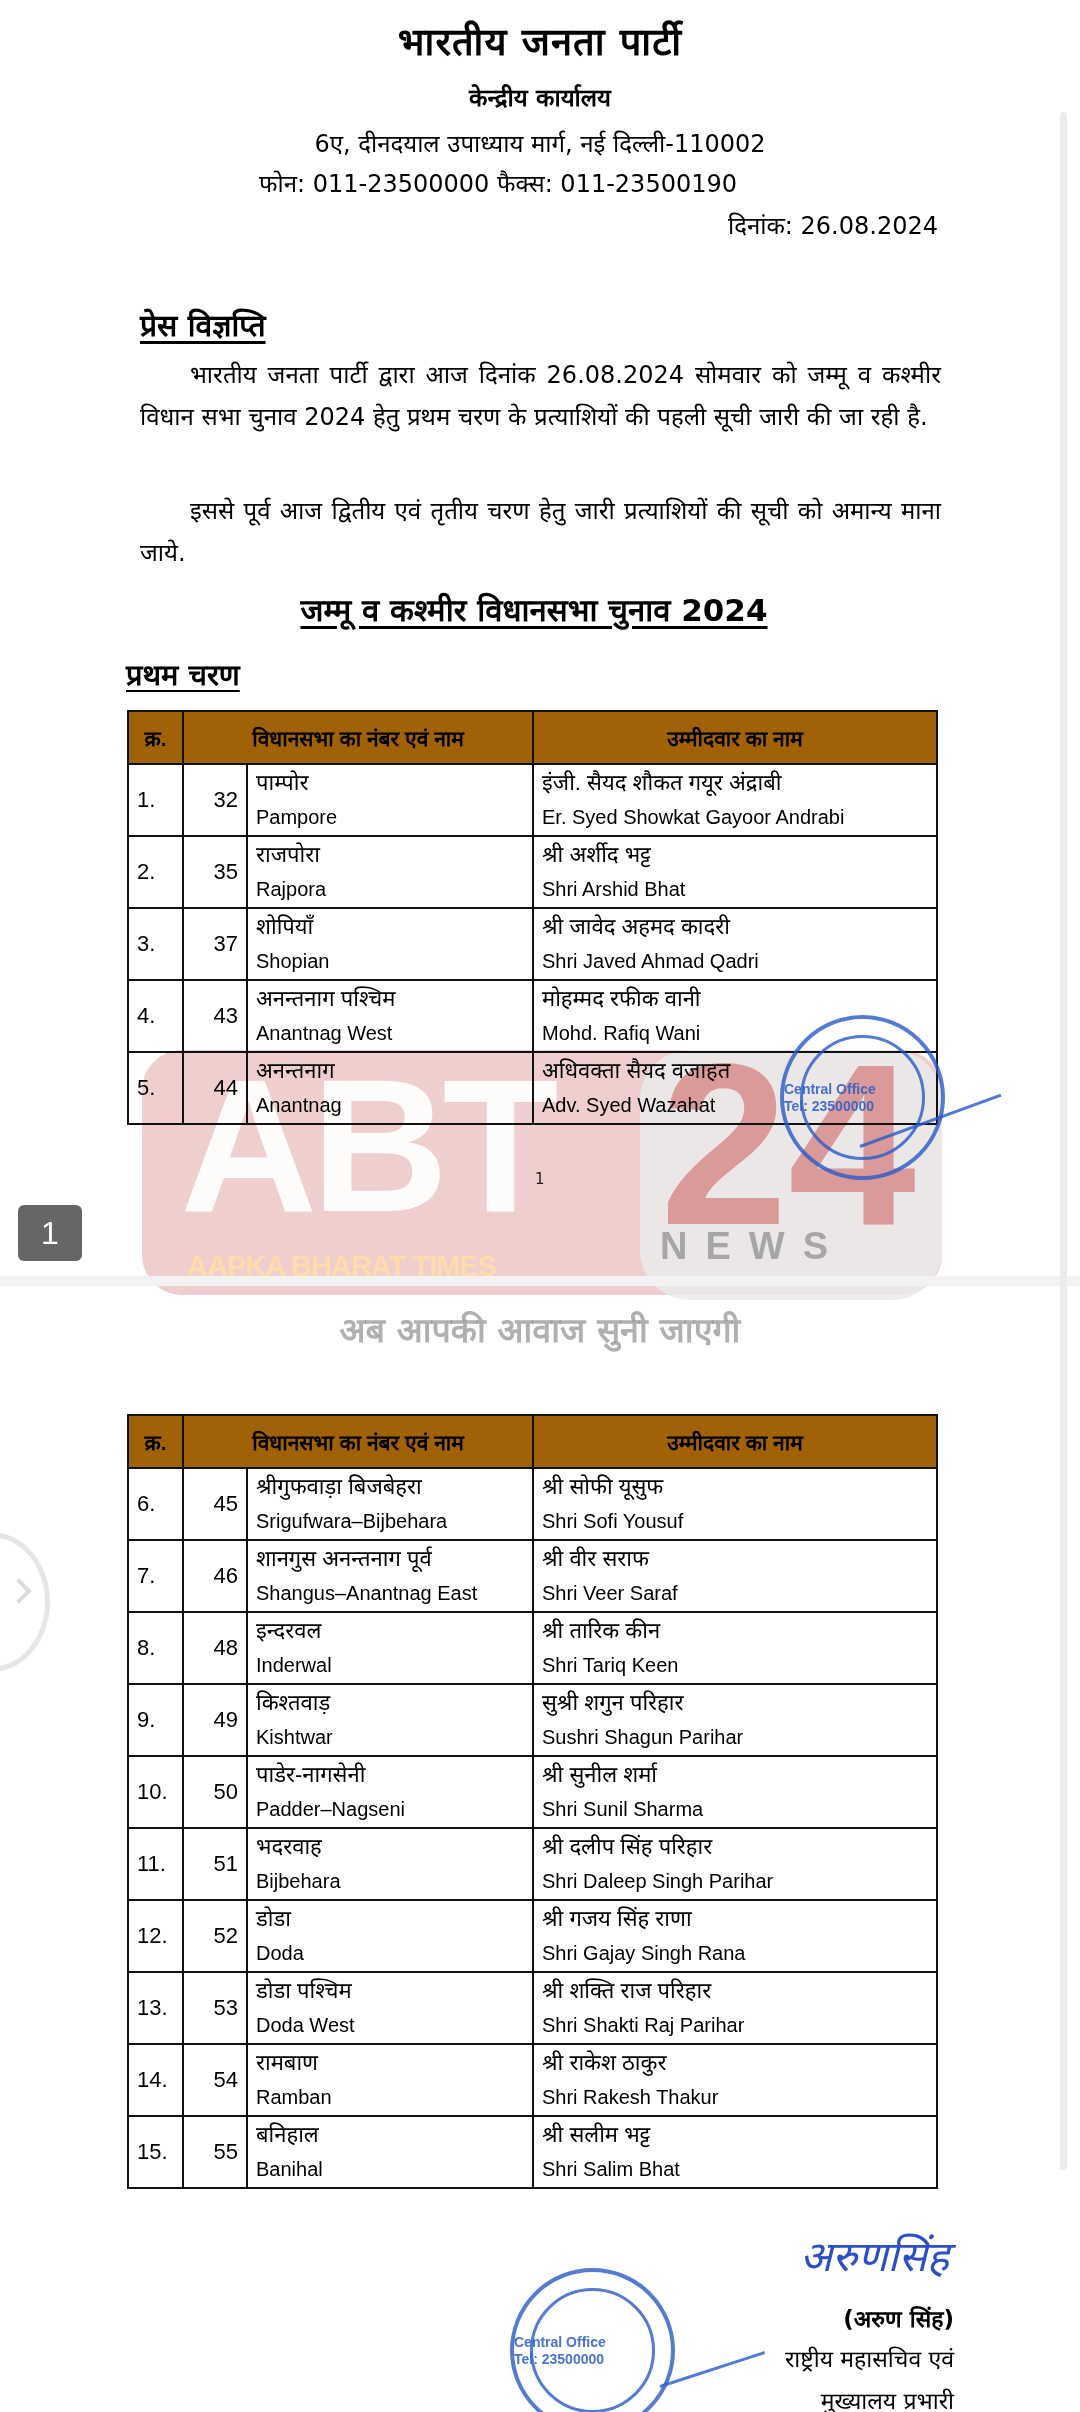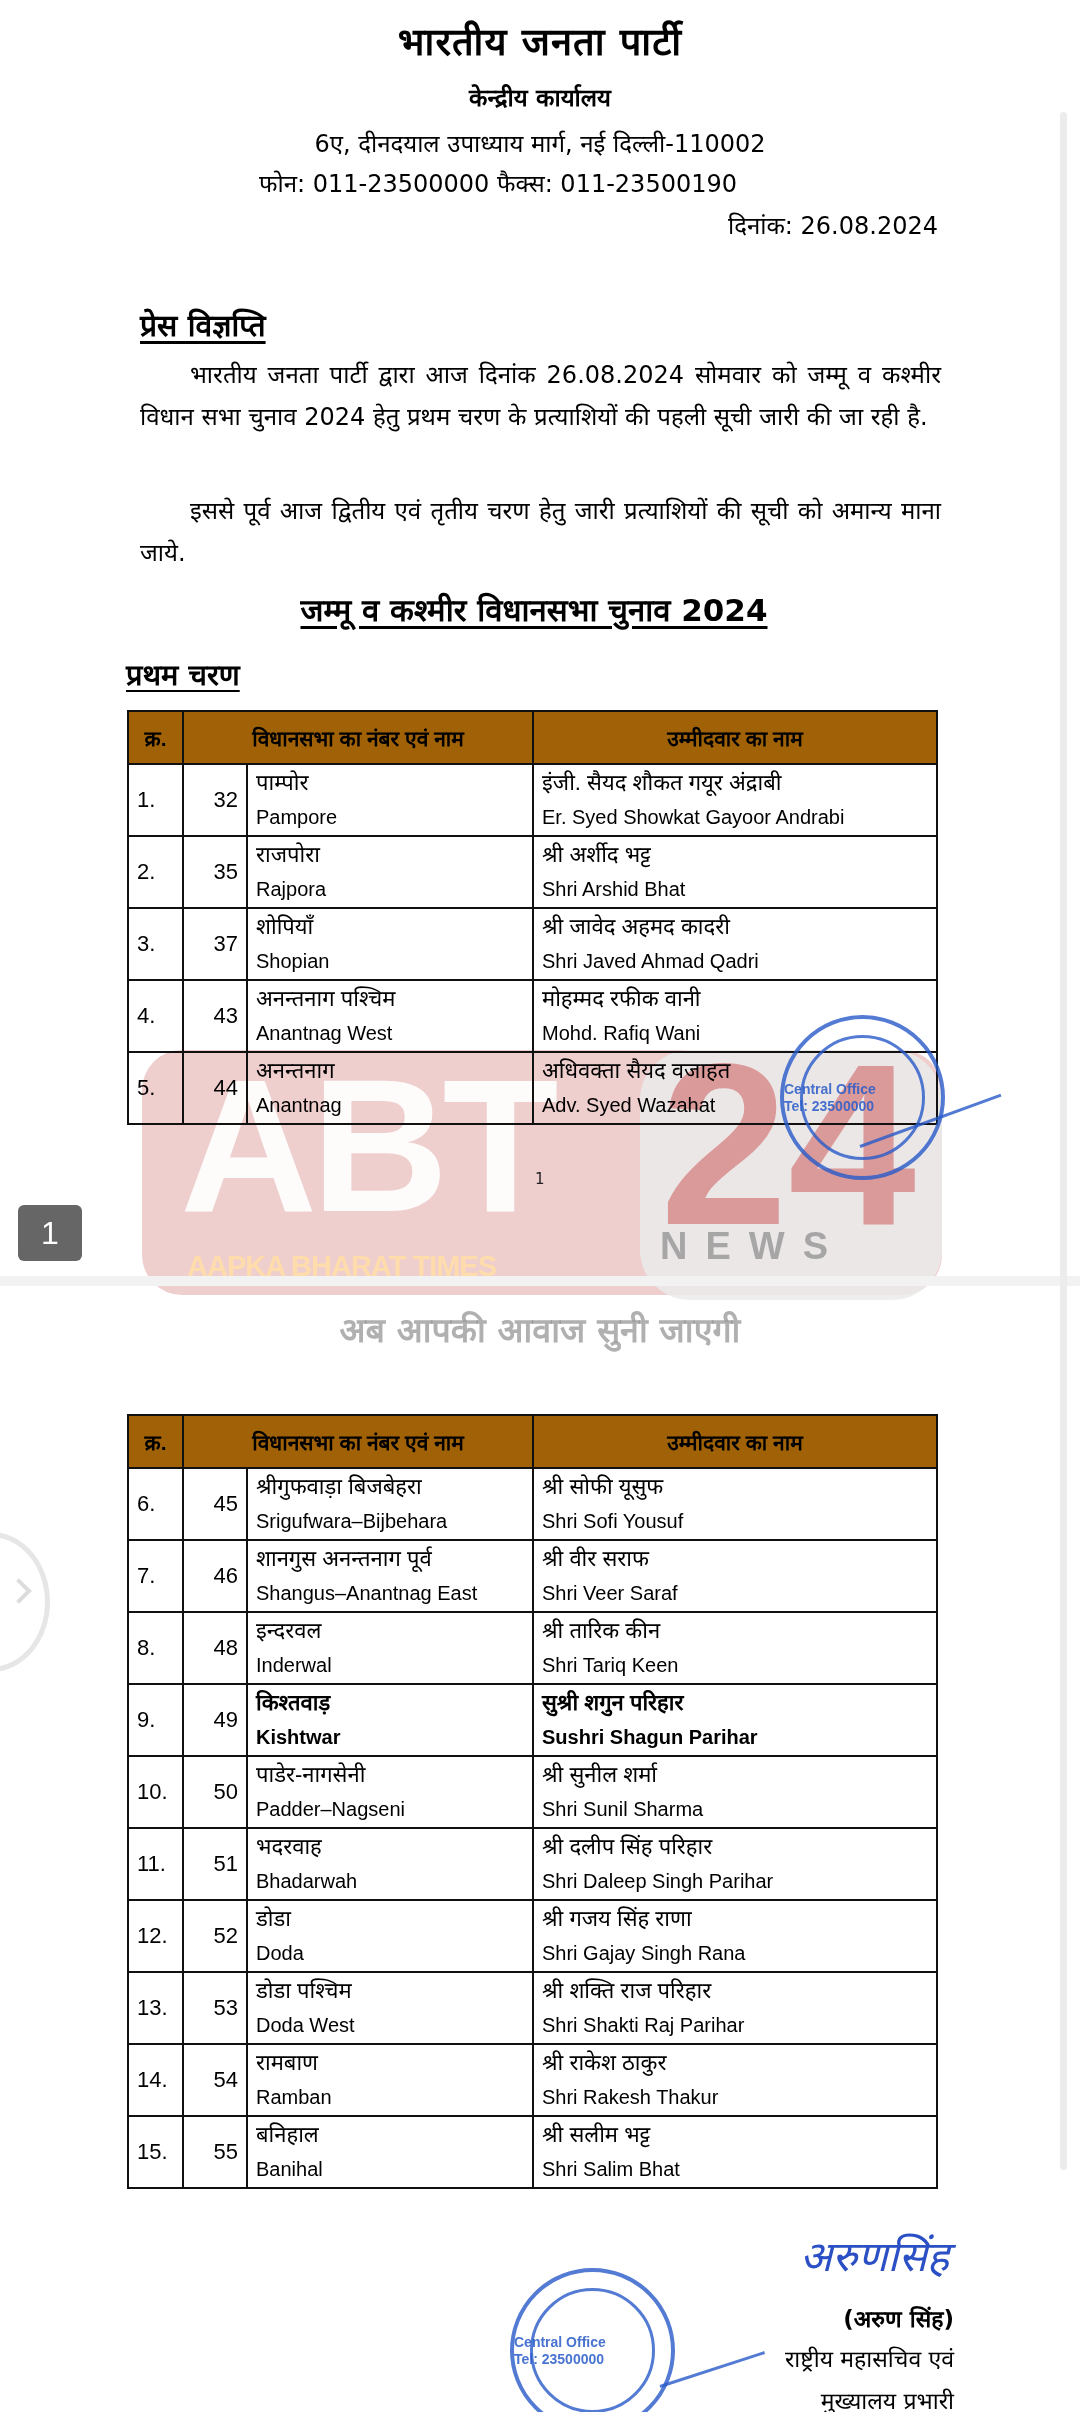--- a/index.html
+++ b/index.html
@@ -27,21 +27,21 @@
   table.cand { position: absolute; left: 127px; width: 811px; border-collapse: collapse; font-family: "Liberation Sans", sans-serif; }
   table.cand td, table.cand th { border: 2px solid #111; }
   table.cand th { background: #a16207; height: 53px; font-size: 21px; font-weight: bold; text-align: center; vertical-align: middle; }
   table.cand td { height: 72px; vertical-align: middle; font-size: 21px; }
   table.cand td.sr { width: 55px; padding-left: 8px; font-size: 22px; }
   table.cand td.num { width: 64px; text-align: right; padding-right: 8px; font-size: 22px; margin-left: 44px; }
   table.cand td.cons { width: 286px; padding-left: 8px; line-height: 34px; }
   table.cand td.cand-name { padding-left: 8px; line-height: 34px; margin-left: 44px; }
   .hi { display: block; font-size: 22px; }
   .en { display: block; font-size: 20px; }
-  .bold .hi, .bold .en { font-weight: bold; }
+  .bold .hi, .bold .en { font-weight: normal; }
   #table1 { top: 710px; }
   #table2 { top: 1414px; }
 
   .page-num { left: 535px; top: 1170px; font-size: 15px; color: #222; }
 
   
   .wm-box { left: 142px; top: 1050px; width: 800px; height: 245px; border-radius: 40px; background: rgba(190,60,60,0.25); overflow: hidden; }
   .wm-box-right { left: 640px; top: 1050px; width: 302px; height: 250px; border-radius: 50px; background: rgba(235,235,235,0.85); }
   .wm-abt { left: 180px; top: 1050px; font-size: 190px; font-weight: bold; color: rgba(255,255,255,0.92); font-family: "Liberation Sans", sans-serif; letter-spacing: -6px; line-height: 190px; }
   .wm-24 { left: 660px; top: 1030px; font-size: 230px; font-weight: bold; color: rgba(200,60,60,0.45); font-family: "Liberation Sans", sans-serif; line-height: 230px; }
@@ -248,21 +248,21 @@
         <td class="cand-name">
           <span class="hi">श्री सुनील शर्मा</span>
           <span class="en">Shri Sunil Sharma</span>
         </td>
       </tr>
       <tr>
         <td class="sr">11.</td>
         <td class="num">51</td>
         <td class="cons">
           <span class="hi">भदरवाह</span>
-          <span class="en">Bhadarwah</span>
+          <span class="en">Bijbehara</span>
         </td>
         <td class="cand-name">
           <span class="hi">श्री दलीप सिंह परिहार</span>
           <span class="en">Shri Daleep Singh Parihar</span>
         </td>
       </tr>
       <tr>
         <td class="sr">12.</td>
         <td class="num">52</td>
         <td class="cons">

